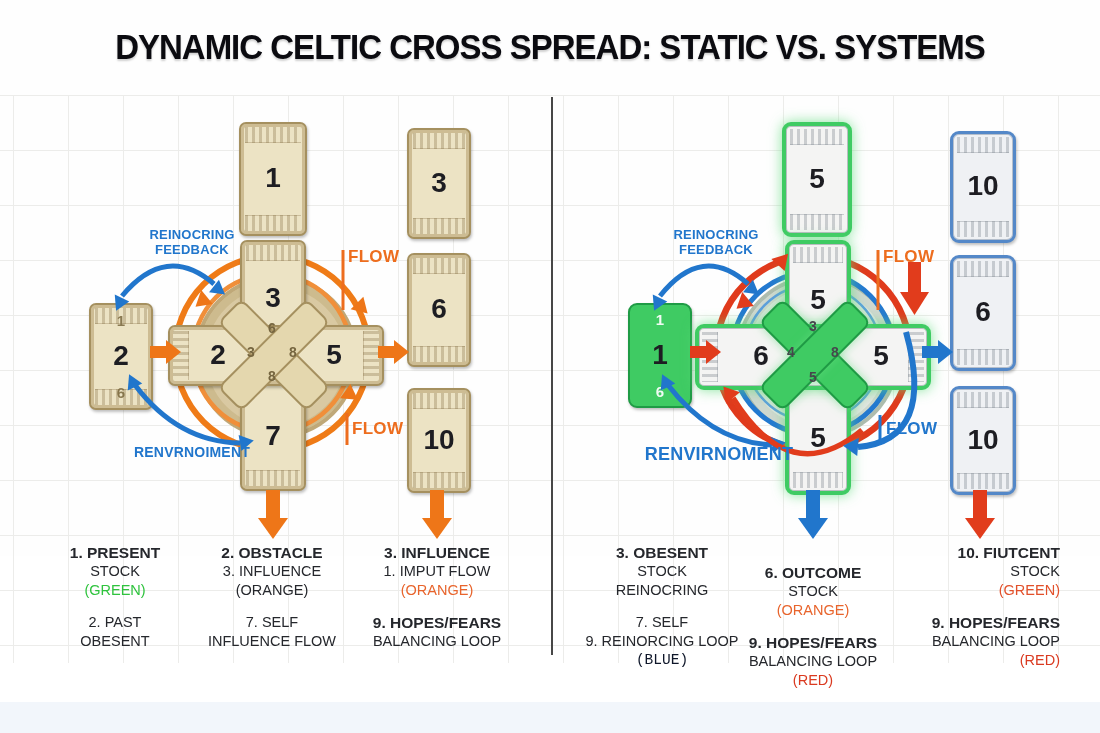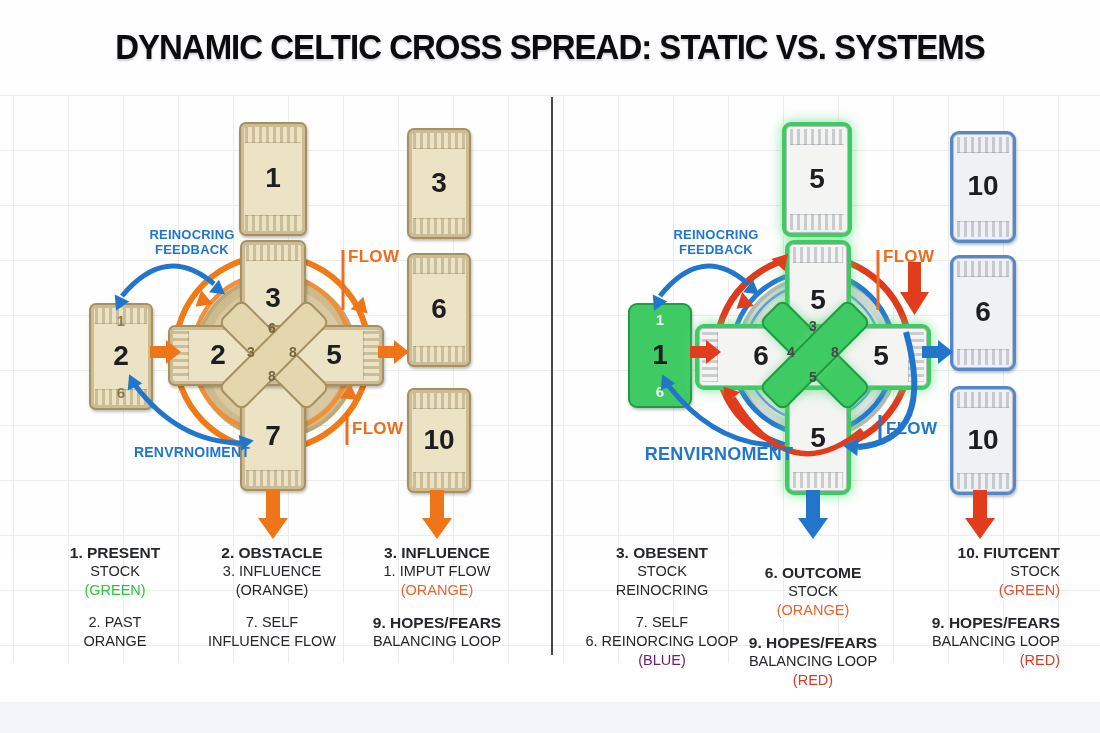--- a/index.html
+++ b/index.html
@@ -70,21 +70,21 @@
   
   .lbl{z-index:5;text-align:center;font-weight:bold;}
   .lbl-blue{color:#2176cc;font-size:13px;line-height:15px;letter-spacing:.2px;}
   .flow{font-size:17px;letter-spacing:.3px;}
   .flow-o{color:#ed6d1e;} .flow-b{color:#2176cc;}
 
   
   .leg{z-index:5;width:160px;text-align:center;color:#25272c;font-size:14.5px;line-height:19px;}
   .leg .b{font-weight:bold;font-size:15.5px;}
   .leg .gap{margin-top:13px;}
-  .t-green{color:#2fc33e;} .t-orange{color:#e8642c;} .t-blue{color:#701a75;}
+  .t-green{color:#2fc33e;} .t-orange{color:#e8642c;} .t-blue{color:#0f172a;font-family:Liberation Mono, monospace;}
   .t-red{color:#da3a20;} .t-redorange{color:#e2502a;}
 </style>
 </head>
 <body>
 
 <div id="canvas">
 
   <div class="abs grid"></div>
   <div class="abs bottom-tint"></div>
 
@@ -235,42 +235,42 @@
   <div class="abs lbl flow flow-o" style="left:348px;top:247px;">FLOW</div>
   <div class="abs lbl flow flow-o" style="left:352px;top:419px;">FLOW</div>
   <div class="abs lbl flow flow-o" style="left:883px;top:247px;">FLOW</div>
   <div class="abs lbl flow flow-b" style="left:886px;top:419px;">FLOW</div>
 
   <div class="abs leg" style="left:35px;top:543px;">
     <div class="b">1. PRESENT</div>
     <div>STOCK</div>
     <div class="t-green">(GREEN)</div>
     <div class="gap">2. PAST</div>
-    <div>ORANGE</div>
+    <div>OBESENT</div>
   </div>
   <div class="abs leg" style="left:192px;top:543px;">
     <div class="b">2. OBSTACLE</div>
     <div>3. INFLUENCE</div>
     <div>(ORANGE)</div>
     <div class="gap">7. SELF</div>
     <div>INFLUENCE FLOW</div>
   </div>
   <div class="abs leg" style="left:357px;top:543px;">
     <div class="b">3. INFLUENCE</div>
     <div>1. IMPUT FLOW</div>
     <div class="t-orange">(ORANGE)</div>
     <div class="b gap">9. HOPES/FEARS</div>
     <div>BALANCING LOOP</div>
   </div>
   <div class="abs leg" style="left:582px;top:543px;">
     <div class="b">3. OBESENT</div>
     <div>STOCK</div>
     <div>REINOCRING</div>
     <div class="gap">7. SELF</div>
-    <div>6. REINORCING LOOP</div>
+    <div>9. REINORCING LOOP</div>
     <div class="t-blue">(BLUE)</div>
   </div>
   <div class="abs leg" style="left:733px;top:563px;">
     <div class="b">6. OUTCOME</div>
     <div>STOCK</div>
     <div class="t-orange">(ORANGE)</div>
     <div class="b gap">9. HOPES/FEARS</div>
     <div>BALANCING LOOP</div>
     <div class="t-red">(RED)</div>
   </div>

